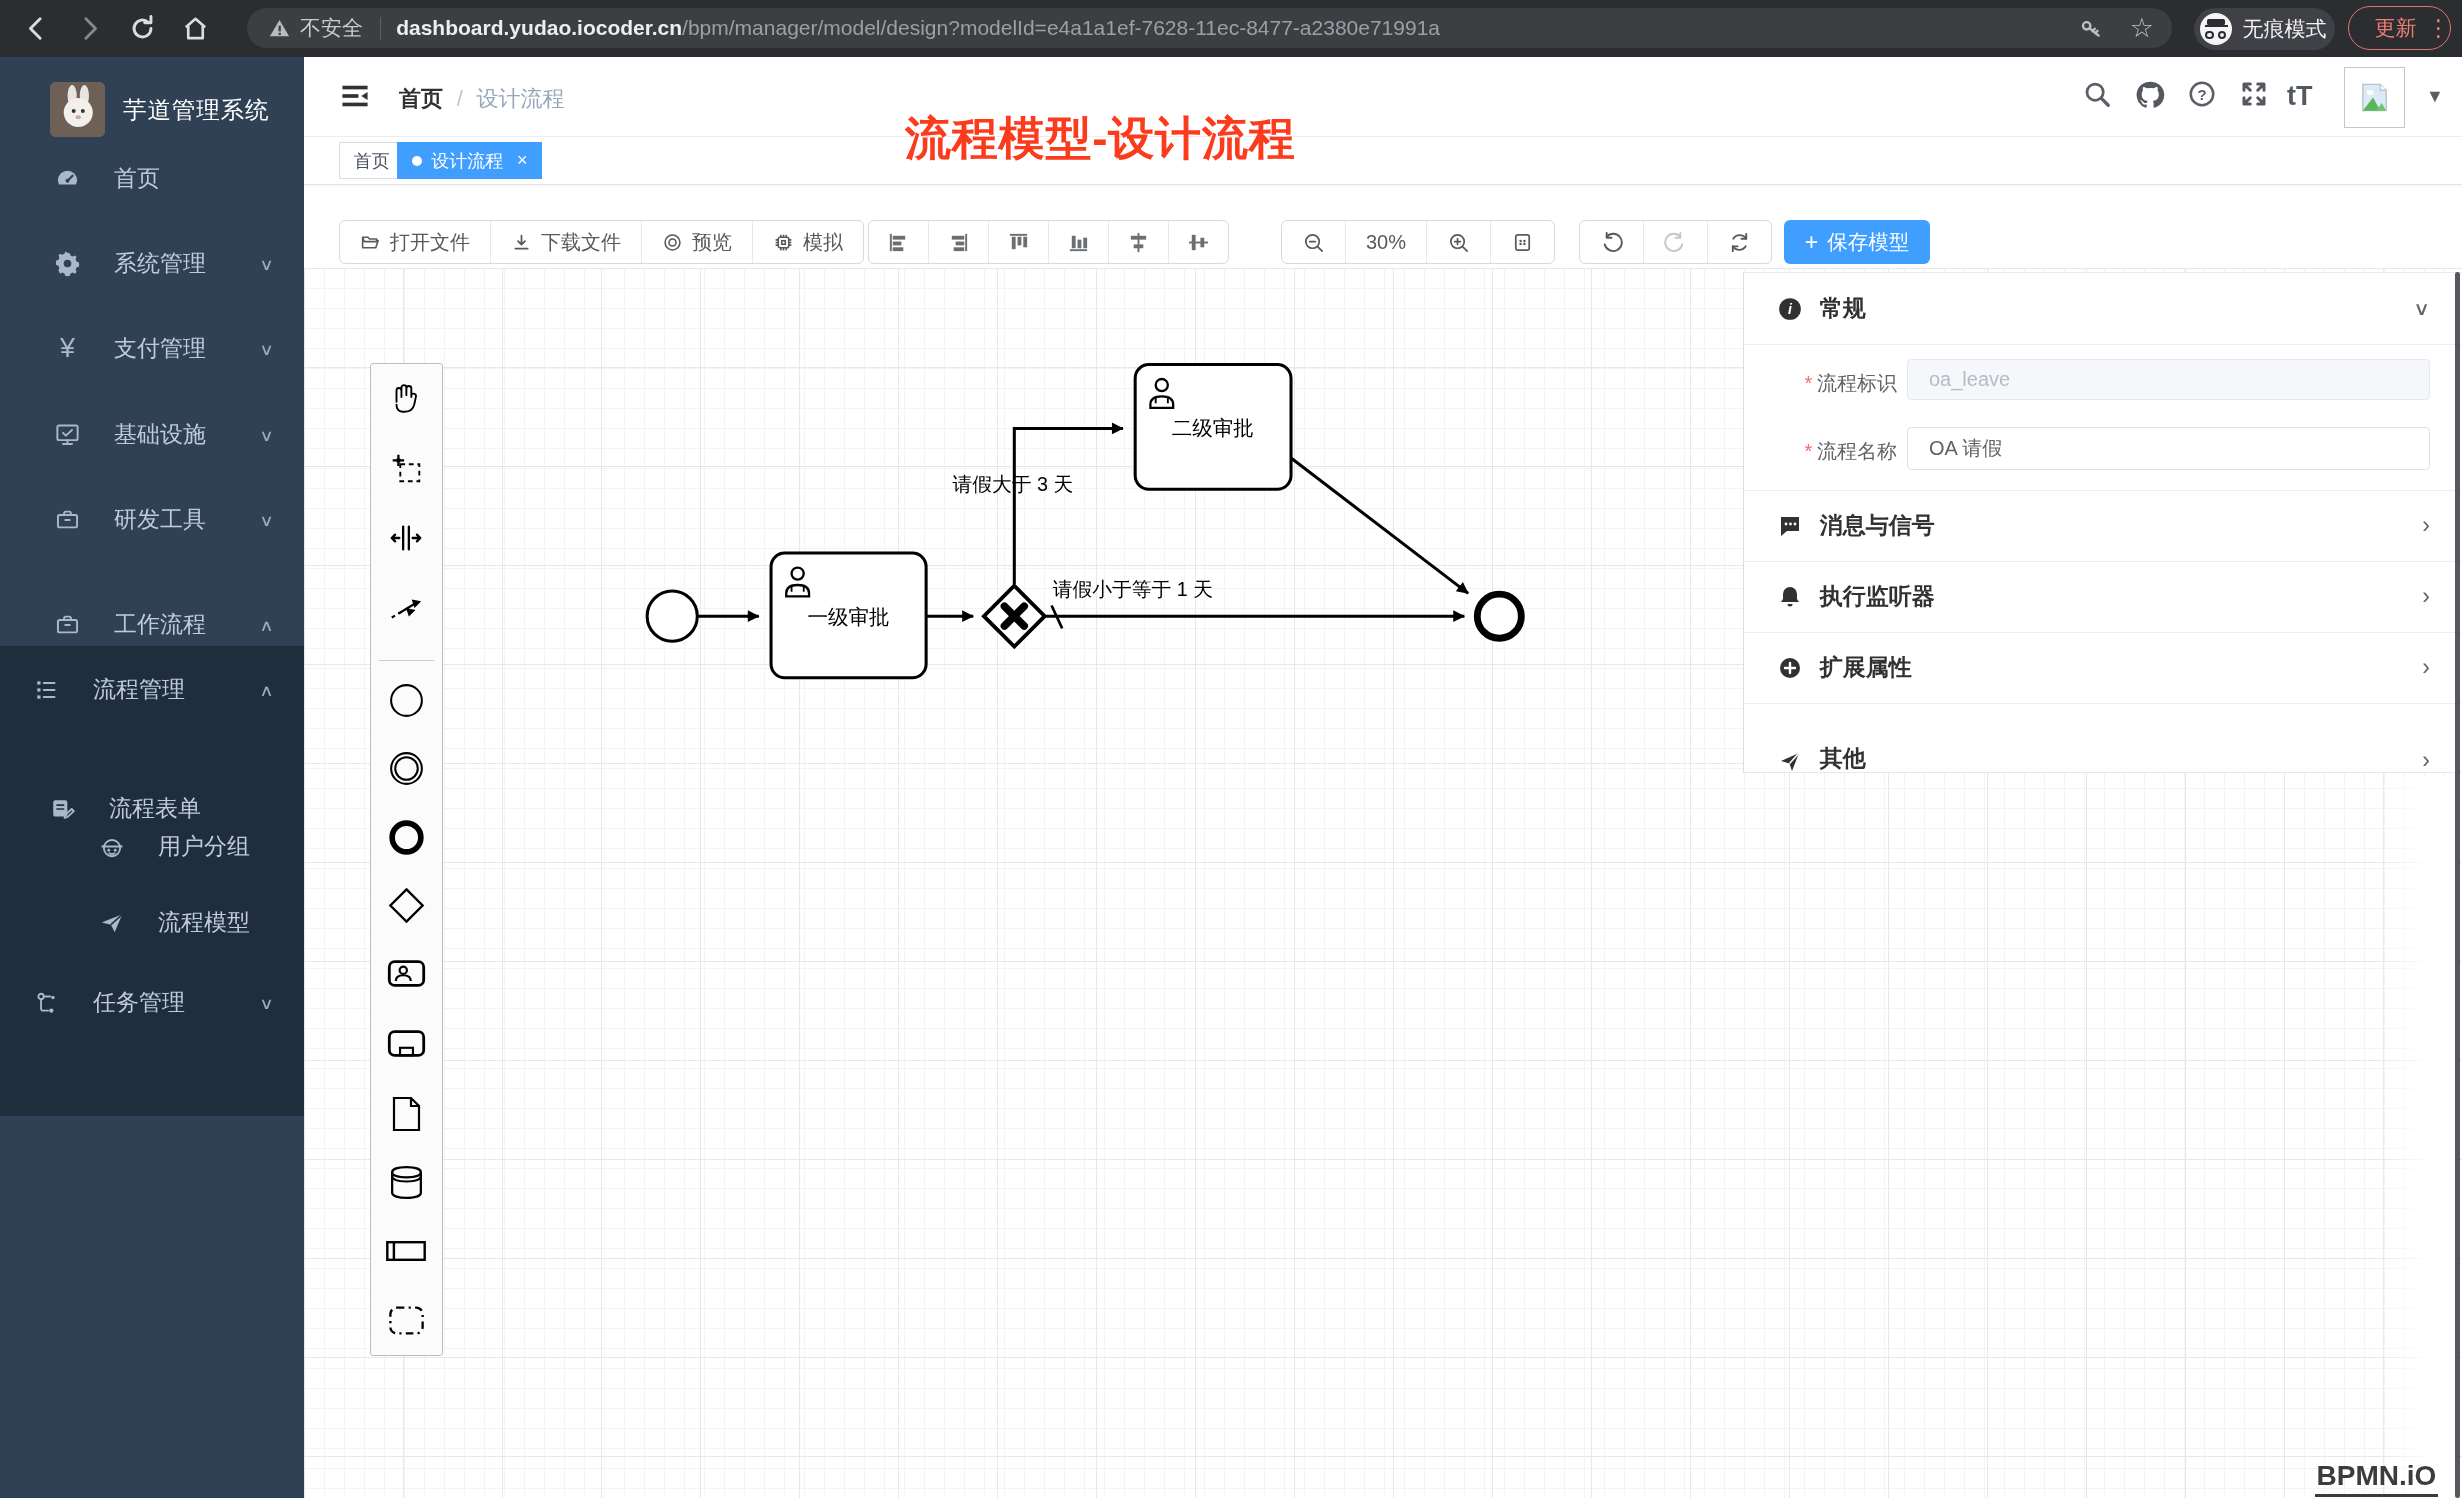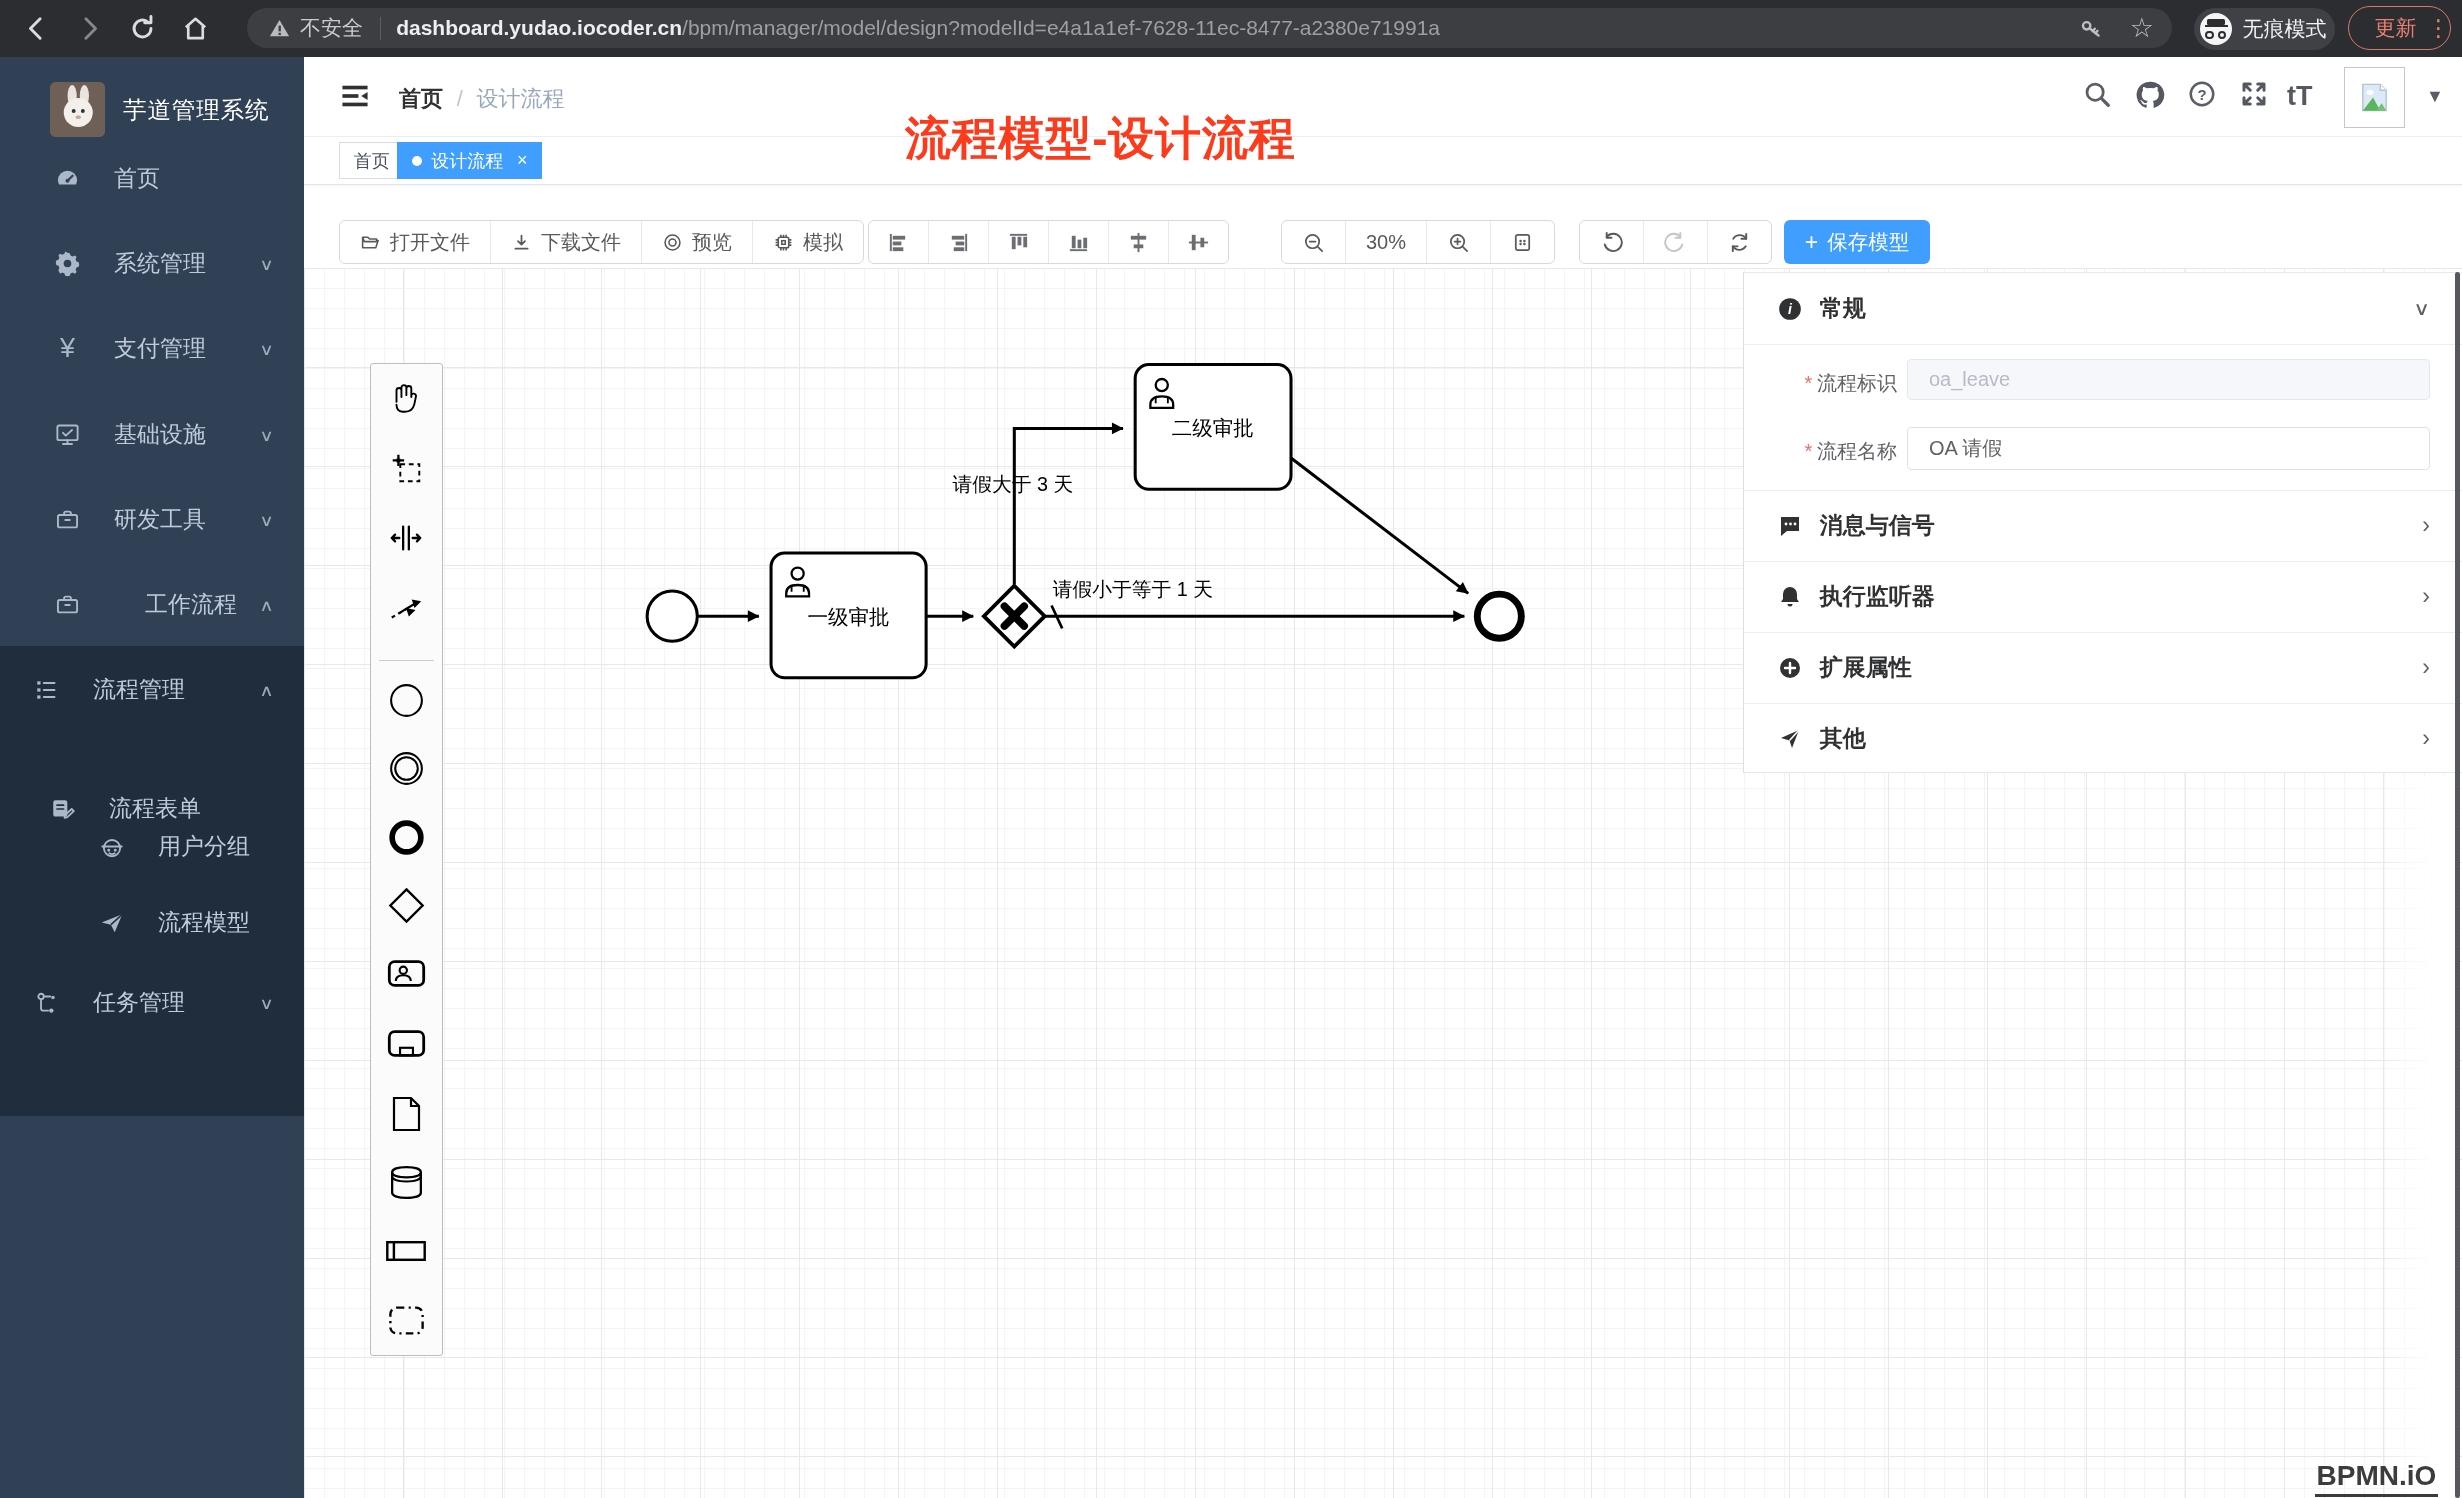--- a/index.html
+++ b/index.html
@@ -226,21 +226,21 @@
   <div class="menu-item lvl1" style="top:420px;">
     <span class="micon">
         <svg width="27" height="27" viewBox="0 0 24 24">
           <rect class="sicon-stroke" x="3.5" y="8" width="17" height="11" rx="1.5"></rect>
           <path class="sicon-stroke" d="M9 8V6.5A1.5 1.5 0 0 1 10.5 5h3A1.5 1.5 0 0 1 15 6.5V8 M10 12.5h4"></path>
         </svg>
       </span>
     <span class="mlabel">研发工具</span>
     <span class="arrow">∨</span>
   </div>
-  <div class="menu-item lvl1" style="top:505px;gap:31px;">
+  <div class="menu-item lvl1" style="top:525px;">
     <span class="micon">
         <svg width="27" height="27" viewBox="0 0 24 24">
           <rect class="sicon-stroke" x="3.5" y="8" width="17" height="11" rx="1.5"></rect>
           <path class="sicon-stroke" d="M9 8V6.5A1.5 1.5 0 0 1 10.5 5h3A1.5 1.5 0 0 1 15 6.5V8 M10 12.5h4"></path>
         </svg>
       </span>
     <span class="mlabel">工作流程</span>
     <span class="arrow">∧</span>
   </div>
 
@@ -689,21 +689,21 @@
         <svg width="24" height="24" viewBox="0 0 24 24">
           <circle cx="12" cy="12" r="10" fill="#303133"></circle>
           <path d="M12 7 v10 M7 12 h10" stroke="#fff" stroke-width="2.4" stroke-linecap="round"></path>
         </svg>
       </span>
     <span class="ptitle">扩展属性</span>
     <span class="pchev">›</span>
   </div>
   <div class="prop-sec-border" style="top:430px;"></div>
 
-  <div class="prop-row" style="top:430px; height:71px;">
+  <div class="prop-row" style="top:430px; height:71px;align-items:flex-end;">
     <span class="picon">
         <svg width="24" height="24" viewBox="0 0 24 24">
           <path d="M3 11 L21 3 L14 21 L11.5 13.5 Z" fill="#303133"></path>
           <path d="M11.5 13.5 L21 3" stroke="#fff" stroke-width="1.6"></path>
         </svg>
       </span>
     <span class="ptitle">其他</span>
     <span class="pchev">›</span>
   </div>
 </div>

